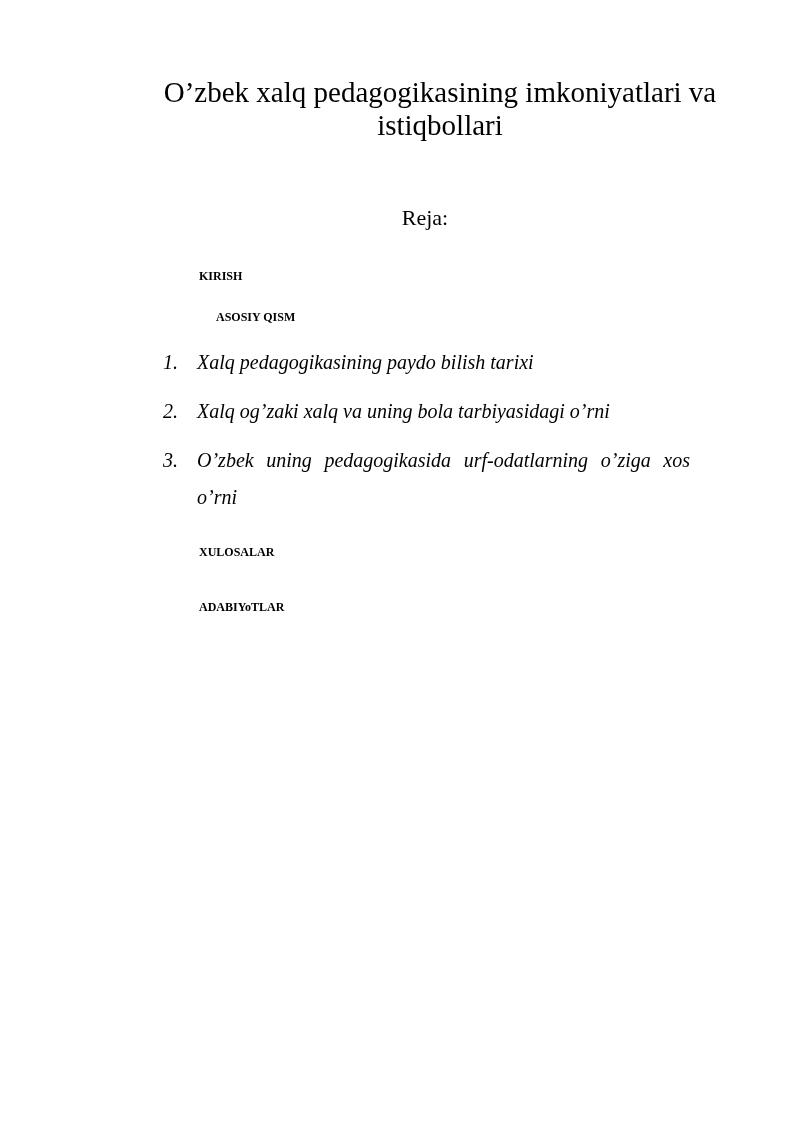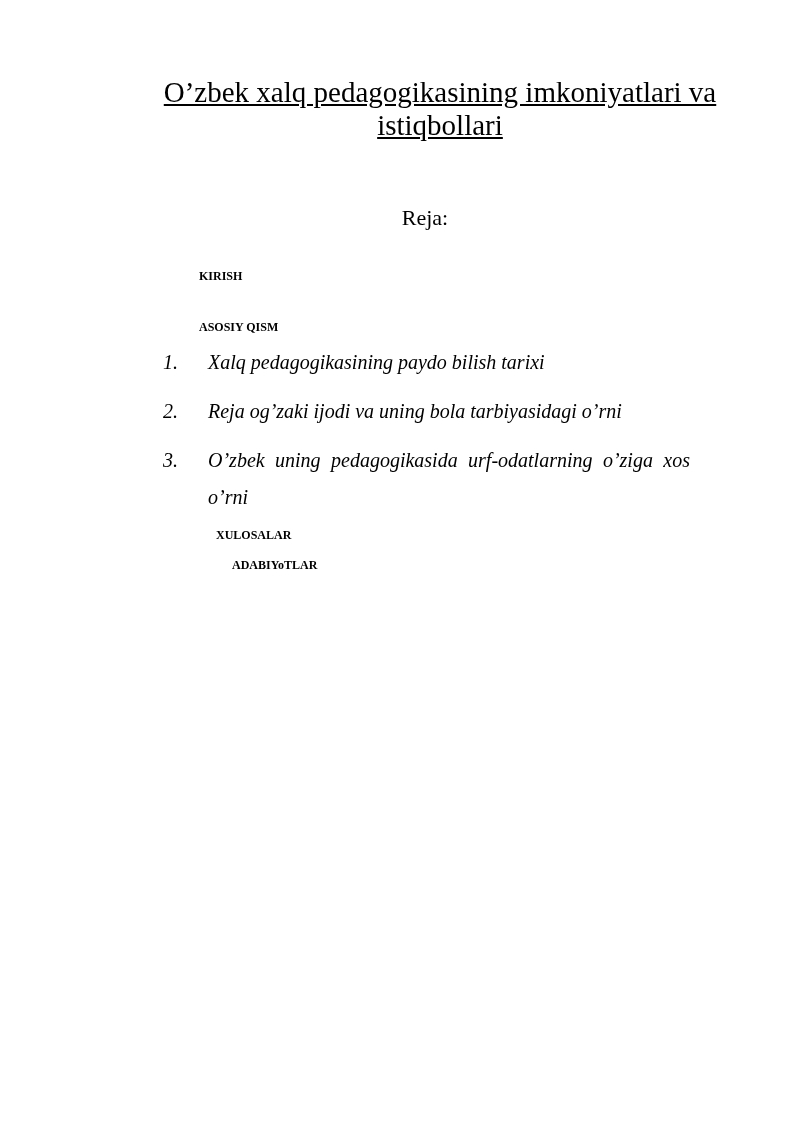--- a/index.html
+++ b/index.html
@@ -1,47 +1,47 @@
 <!DOCTYPE html>
 <html><head>
 <meta charset="utf-8">
 <style>
   html, body { margin:0; padding:0; background:#ffffff; }
   body { width:800px; height:1131px; position:relative; overflow:hidden;
          font-family:"Liberation Serif", serif; color:#000; }
   .title { position:absolute; left:140px; width:600px; top:76px;
-           text-align:center; font-size:29px; line-height:33px;text-decoration:underline; }
+           text-align:center; font-size:29px; line-height:33px; }
   .reja { position:absolute; left:0; width:850px; top:205px;
           text-align:center; font-size:22px; }
   .bold-item { position:absolute; left:199px; font-weight:bold; font-size:12px; }
   .num-item { position:absolute; left:163px; width:527px; font-style:italic;
               font-size:20px; line-height:37px; }
   .num-item .num { position:absolute; left:0; top:0; }
-  .num-item .txt { display:block; margin-left:45px; text-align:justify; }
+  .num-item .txt { display:block; margin-left:34px; text-align:justify; }
   .num-item.last .txt { text-align-last:left; }
 </style>
 </head>
 <body>
 
 <div>
   <div class="title">O’zbek xalq pedagogikasining imkoniyatlari va istiqbollari</div>
 
   <div class="reja">Reja:</div>
 
   <div class="bold-item" style="top:269px;">KIRISH</div>
-  <div class="bold-item" style="top:320px;">ASOSIY QISM</div>
+  <div class="bold-item" style="top:310px;margin-left:17px;">ASOSIY QISM</div>
 
   <div class="num-item" style="top:344px;">
     <span class="num">1.</span>
     <span class="txt">Xalq pedagogikasining paydo bilish tarixi</span>
   </div>
   <div class="num-item" style="top:393px;">
     <span class="num">2.</span>
-    <span class="txt">Reja og’zaki ijodi va uning bola tarbiyasidagi o’rni</span>
+    <span class="txt">Xalq og’zaki xalq va uning bola tarbiyasidagi o’rni</span>
   </div>
   <div class="num-item last" style="top:442px;">
     <span class="num">3.</span>
     <span class="txt">O’zbek uning pedagogikasida urf-odatlarning o’ziga xos o’rni</span>
   </div>
 
-  <div class="bold-item" style="top:528px;margin-left:17px;">XULOSALAR</div>
-  <div class="bold-item" style="top:558px;margin-left:33px;">ADABIYoTLAR</div>
+  <div class="bold-item" style="top:545px;">XULOSALAR</div>
+  <div class="bold-item" style="top:600px;">ADABIYoTLAR</div>
 </div>
 
 </body></html>

